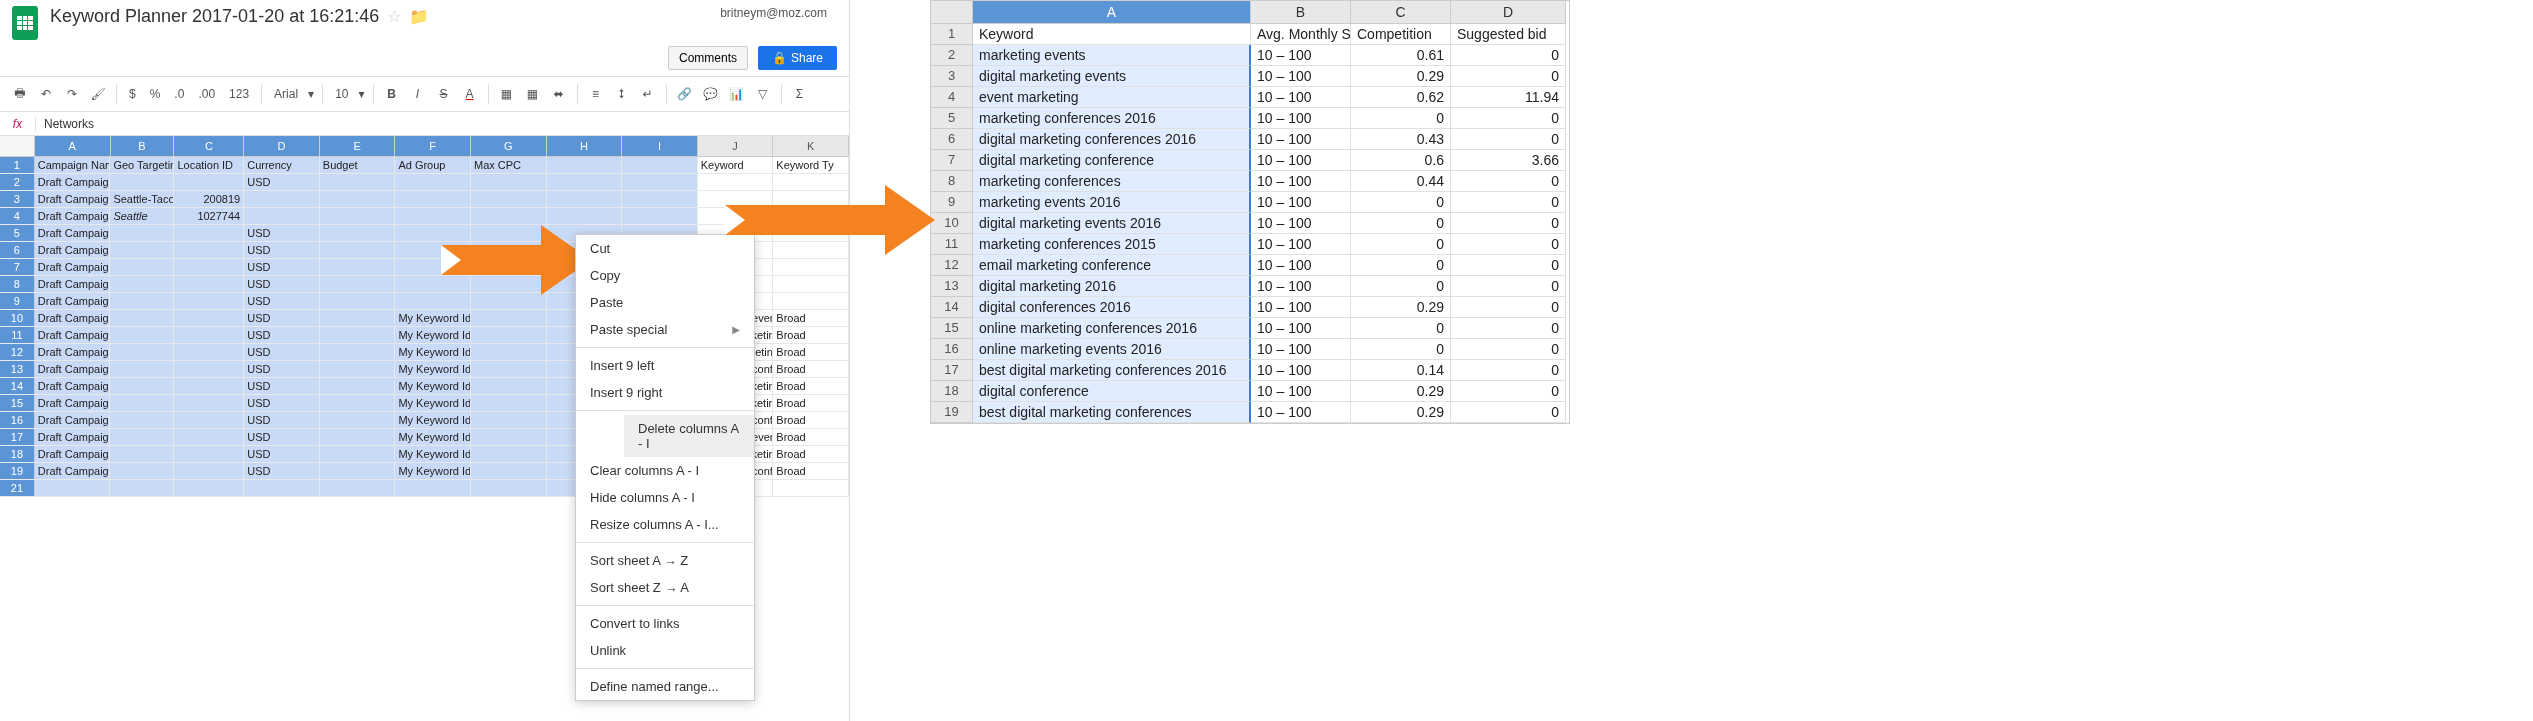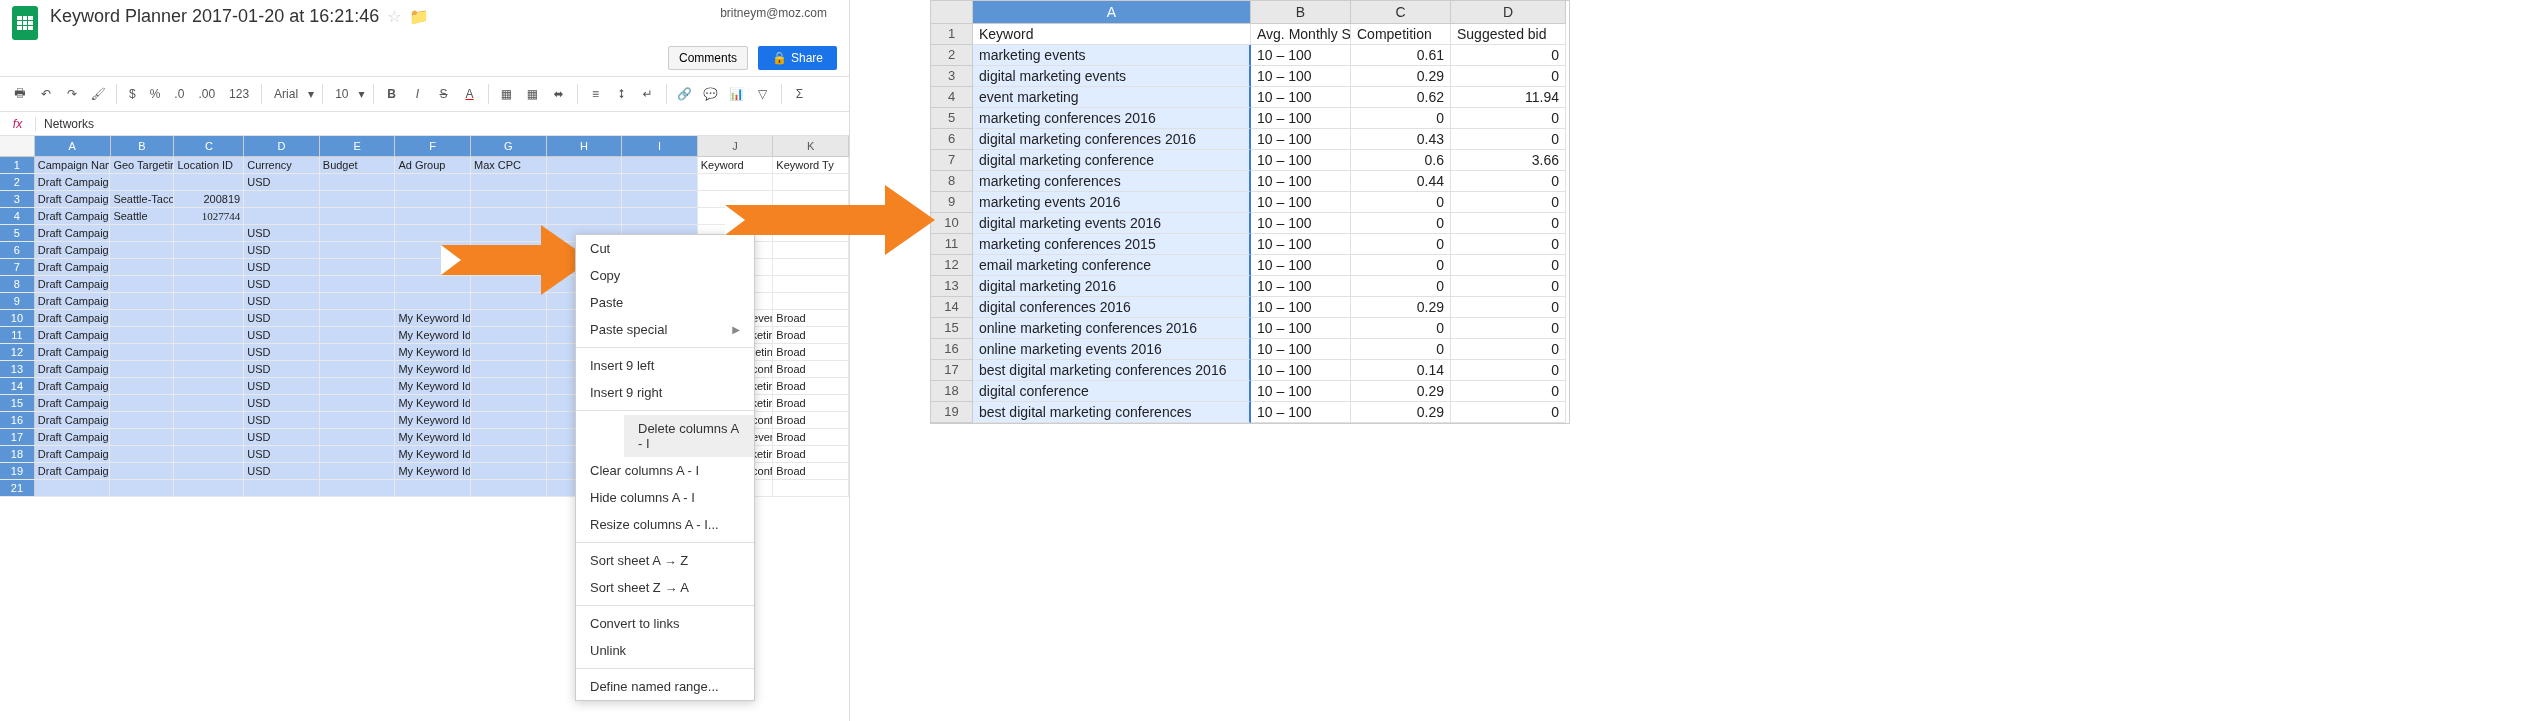--- a/index.html
+++ b/index.html
@@ -211,22 +211,22 @@
           <div class="cell sel" style="width: 78px;"></div>
           <div class="cell sel" style="width: 78px;"></div>
           <div class="cell sel" style="width: 78px;"></div>
           <div class="cell sel" style="width: 78px;"></div>
           <div class="cell" style="width: 78px;"></div>
           <div class="cell" style="width: 78px;"></div>
         </div>
         <div class="row">
           <div class="row-h sel">4</div>
           <div class="cell sel" style="width: 78px;">Draft Campaign</div>
-          <div class="cell sel" style="width: 66px;">Seattle</div>
-          <div class="cell sel" style="width: 72px; text-align: right; font-family: Liberation Serif, serif;">1027744</div>
+          <div class="cell sel" style="width: 66px; font-style: italic;">Seattle</div>
+          <div class="cell sel" style="width: 72px; text-align: right;">1027744</div>
           <div class="cell sel" style="width: 78px;"></div>
           <div class="cell sel" style="width: 78px;"></div>
           <div class="cell sel" style="width: 78px;"></div>
           <div class="cell sel" style="width: 78px;"></div>
           <div class="cell sel" style="width: 78px;"></div>
           <div class="cell sel" style="width: 78px;"></div>
           <div class="cell" style="width: 78px;"></div>
           <div class="cell" style="width: 78px;"></div>
         </div>
         <div class="row">

